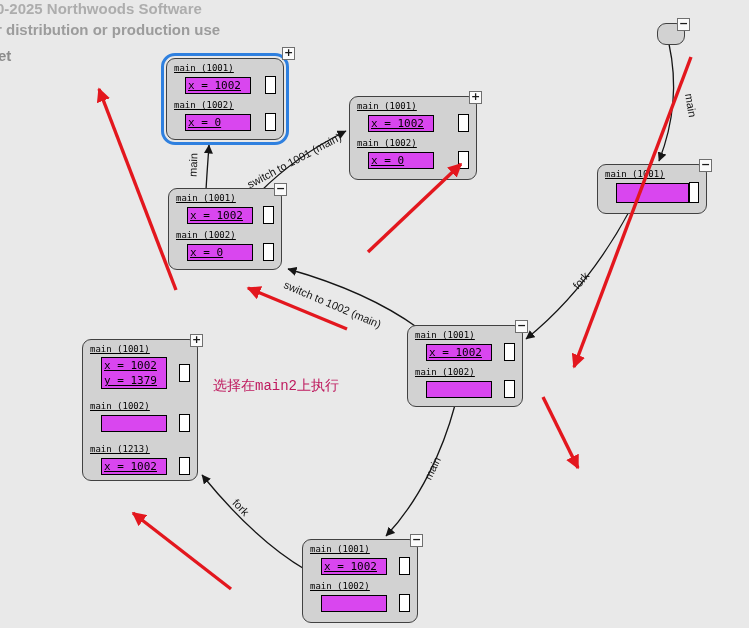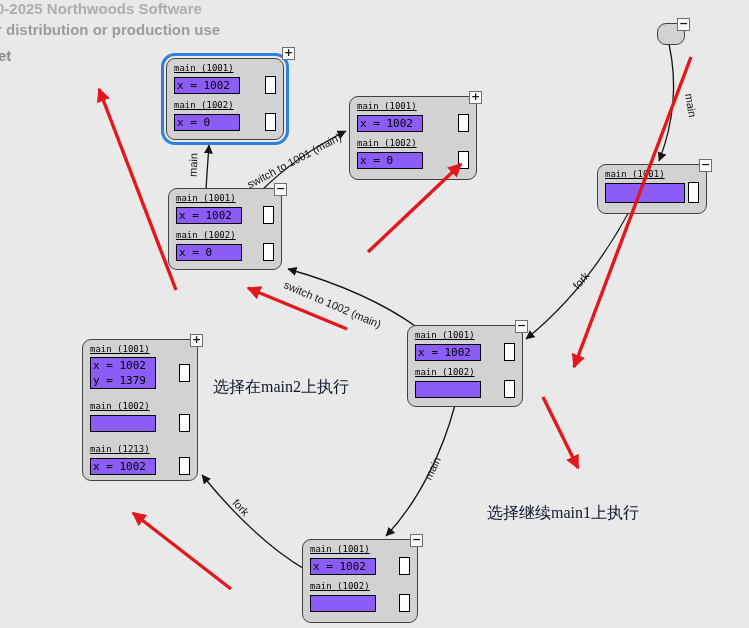--- a/index.html
+++ b/index.html
@@ -4,35 +4,35 @@
 <style>
   html,body{margin:0;padding:0;background:#e9e9e9;}
   #canvas{position:relative;width:749px;height:628px;background:#e9e9e9;overflow:hidden;
           font-family:"Liberation Sans",sans-serif;}
   .wm{position:absolute;color:#a6a6a6;font-weight:700;font-size:15px;white-space:nowrap;z-index:1;}
   .svg-layer{position:absolute;left:0;top:0;z-index:1;}
   .red-layer{position:absolute;left:0;top:0;z-index:5;pointer-events:none;}
   .link{fill:none;stroke:#151515;stroke-width:1.3;}
   .elabel{font:11px "Liberation Sans",sans-serif;fill:#151515;}
   .redline{stroke:#e3171e;stroke-width:3.4;}
-  .red-text{position:absolute;color:#0f172a;font-size:16px;z-index:6;white-space:nowrap;
-            font-family:Liberation Serif, serif;}
+  .red-text{position:absolute;color:#be185d;font-size:14px;z-index:6;white-space:nowrap;
+            font-family:Liberation Mono, monospace;}
   .node{position:absolute;background:#d2d2d2;border:1.5px solid #414141;border-radius:9px;
         padding:4px 7px;box-sizing:border-box;z-index:2;}
   .node.selected{outline:3px solid #2f80df;outline-offset:2px;}
   .badge{position:absolute;top:-6px;right:-6px;width:11px;height:11px;background:#fbfbfb;
          border:1px solid #6f6f6f;color:#1a1a1a;font:bold 11px/10px "DejaVu Sans",sans-serif;
          text-align:center;z-index:3;}
   .node.selected > .badge{top:-12px;right:-12px;}
-  .thread{margin-bottom:6px;}
+  .thread{margin-bottom:6px;text-decoration:underline;}
   .thread.gap{margin-bottom:12px;}
   .tlabel{font:9px "DejaVu Sans Mono",monospace;line-height:11px;text-decoration:underline;color:#000;}
   .trow{display:flex;align-items:center;margin-top:2px;}
-  .vbox{background:#8b5cf6;border:1.5px solid #000;width:60px;min-height:15px;
-        font:11px/15px "DejaVu Sans Mono",monospace;padding:0 2px;color:#000;}
+  .vbox{background:#d946ef;border:1.5px solid #000;width:60px;min-height:15px;
+        font:11px/15px "DejaVu Sans Mono",monospace;padding:0 2px;color:#000;margin-left:11px;}
   .vline{line-height:15px;}
   .port{width:9px;height:16px;background:#fff;border:1.5px solid #000;margin-left:auto;}
 </style>
 </head>
 <body>
 
 <div id="canvas">
 
   <div class="wm" style="left:-4px;top:0px;color:#adadad;">0-2025 Northwoods Software</div>
   <div class="wm" style="left:-4px;top:21px;color:#9c9c9c;">r distribution or production use</div>
@@ -207,15 +207,14 @@
     </defs>
     <line class="redline" x1="176" y1="290" x2="99" y2="89" marker-end="url(#mr)"></line>
     <line class="redline" x1="368" y1="252" x2="461" y2="164" marker-end="url(#mr)"></line>
     <line class="redline" x1="347" y1="329" x2="248" y2="288" marker-end="url(#mr)"></line>
     <line class="redline" x1="691" y1="57" x2="574" y2="367" marker-end="url(#mr)"></line>
     <line class="redline" x1="543" y1="397" x2="578" y2="468" marker-end="url(#mr)"></line>
     <line class="redline" x1="231" y1="589" x2="133" y2="513" marker-end="url(#mr)"></line>
   </svg>
 
   <div class="red-text" style="left:213px;top:377px;">选择在main2上执行</div>
-  <div class="red-text" style="left:487px;top:503px;">选择继续main1上执行</div>
 
 </div>
 
 </body></html>

